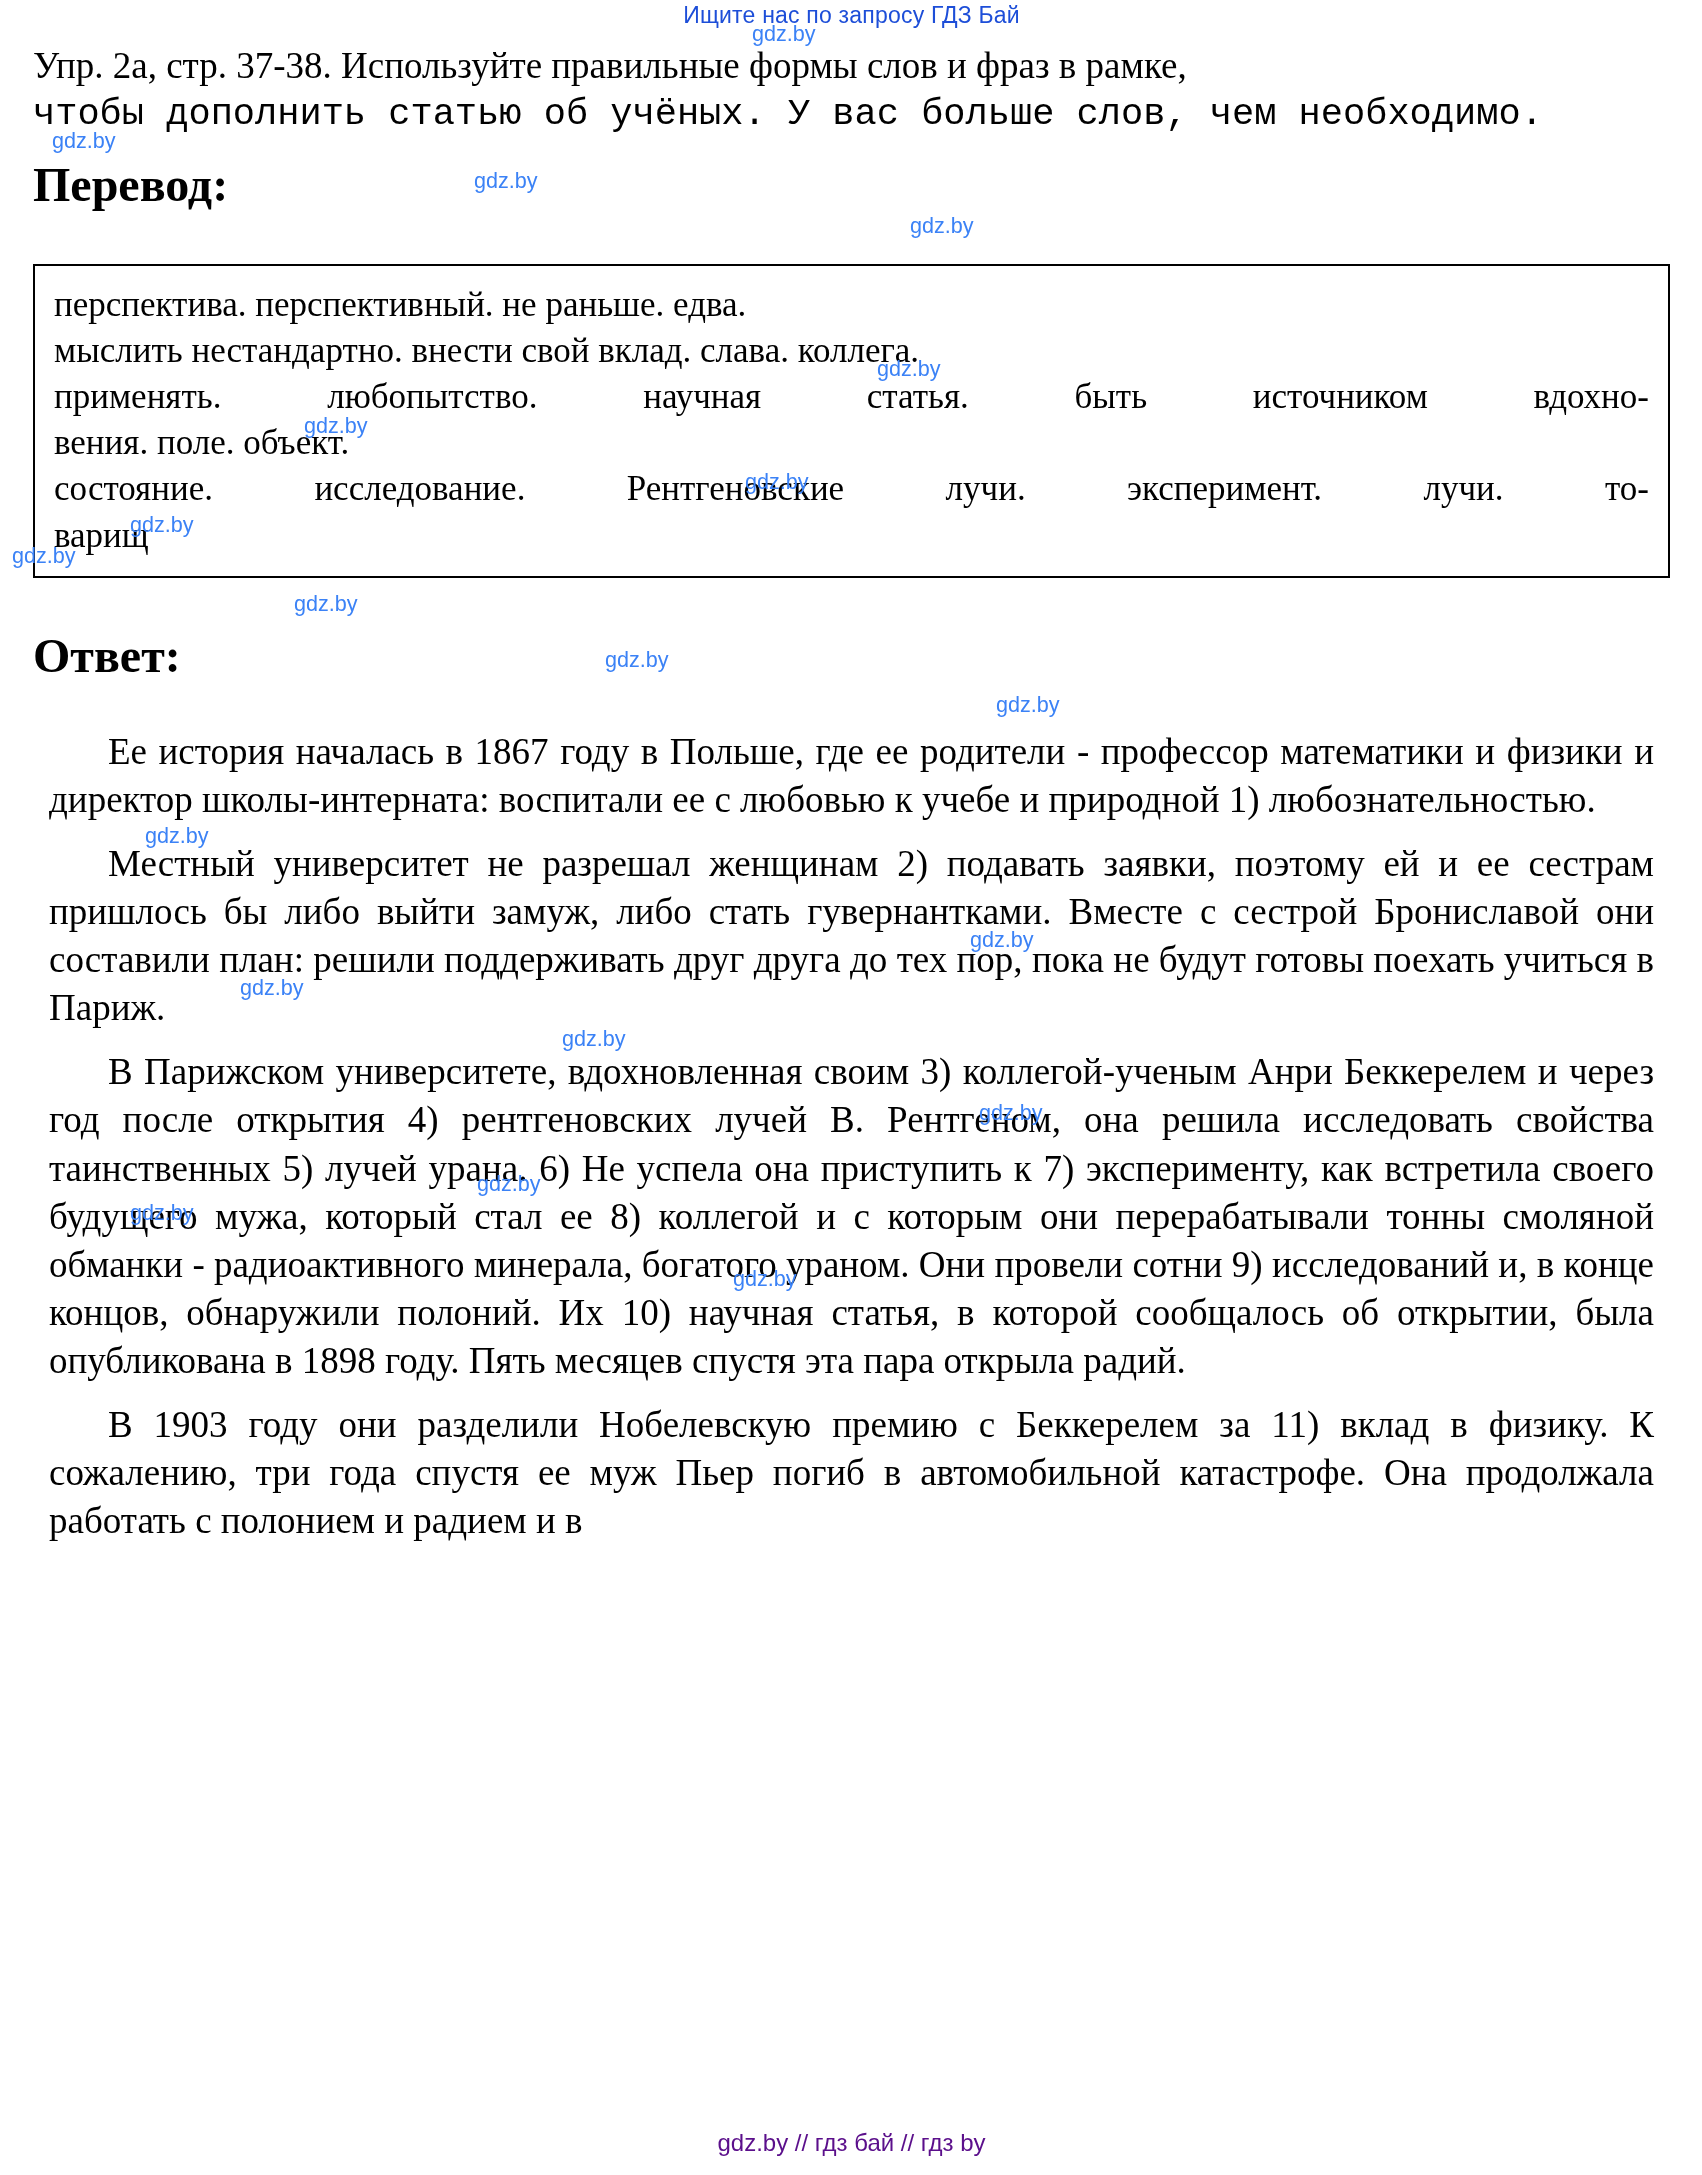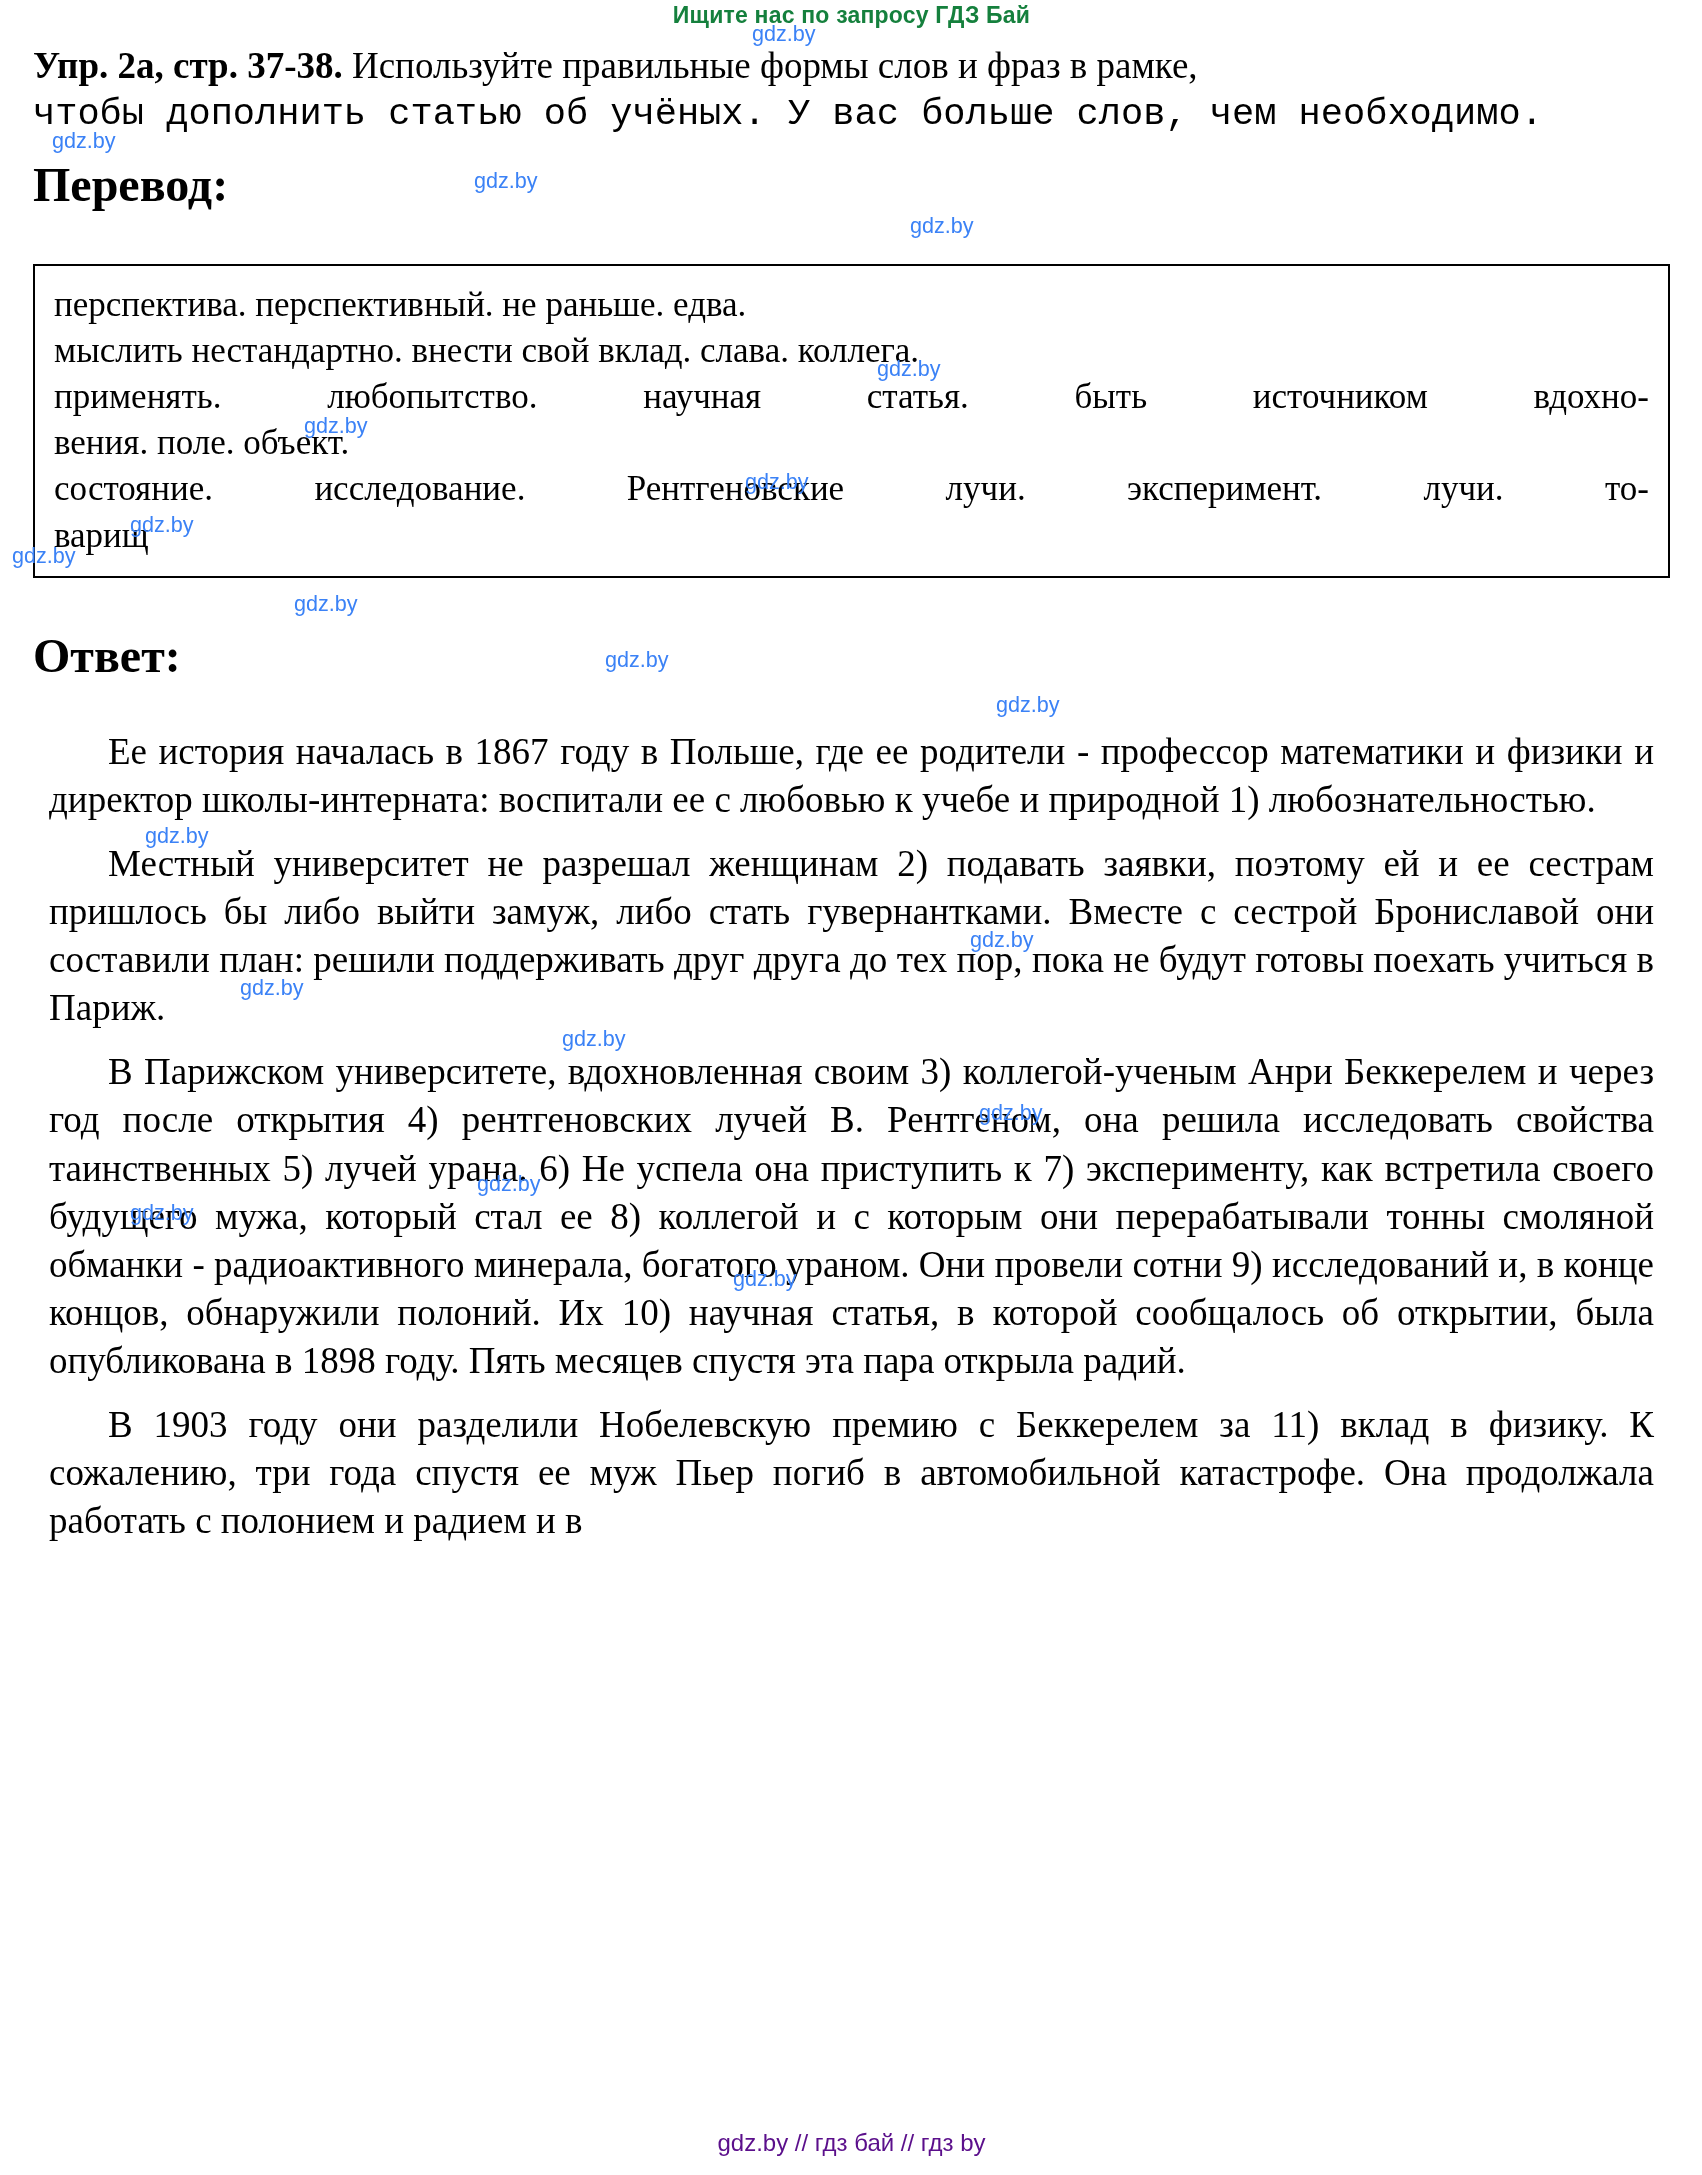--- a/index.html
+++ b/index.html
@@ -39,21 +39,21 @@
     width: 1637px;
   }
 
   .task-line {
     font-size: 37px;
     line-height: 1.30;
     text-align: left;
     margin: 0;
   }
   .task-line .lead {
-    font-weight: bold;
+    font-weight: normal;
   }
 
   .section-head {
     font-size: 48px;
     font-weight: bold;
     margin: 0;
     line-height: 1.1;
   }
 
   
@@ -102,21 +102,21 @@
     text-align: center;
     font-family: "Liberation Sans", "DejaVu Sans", sans-serif;
     font-size: 24px;
     color: #5b0f8b;
     white-space: nowrap;
   }
 </style>
 </head>
 <body>
 
-<div class="promo-bar" style="color: #15803d; font-weight: bold;">Ищите нас по запросу ГДЗ Бай</div>
+<div class="promo-bar" style="color: #1d4ed8;">Ищите нас по запросу ГДЗ Бай</div>
 
 <div class="page">
 
   <div class="task-line">
     <span class="lead">Упр. 2а, стр. 37-38.</span><span> Используйте правильные формы слов и фраз в рамке,</span>
   </div>
   <div class="task-line" style="margin-bottom:21px;font-family:Liberation Mono, monospace;">
     <span>чтобы дополнить статью об учёных. У вас больше слов, чем необходимо.</span>
   </div>
 

